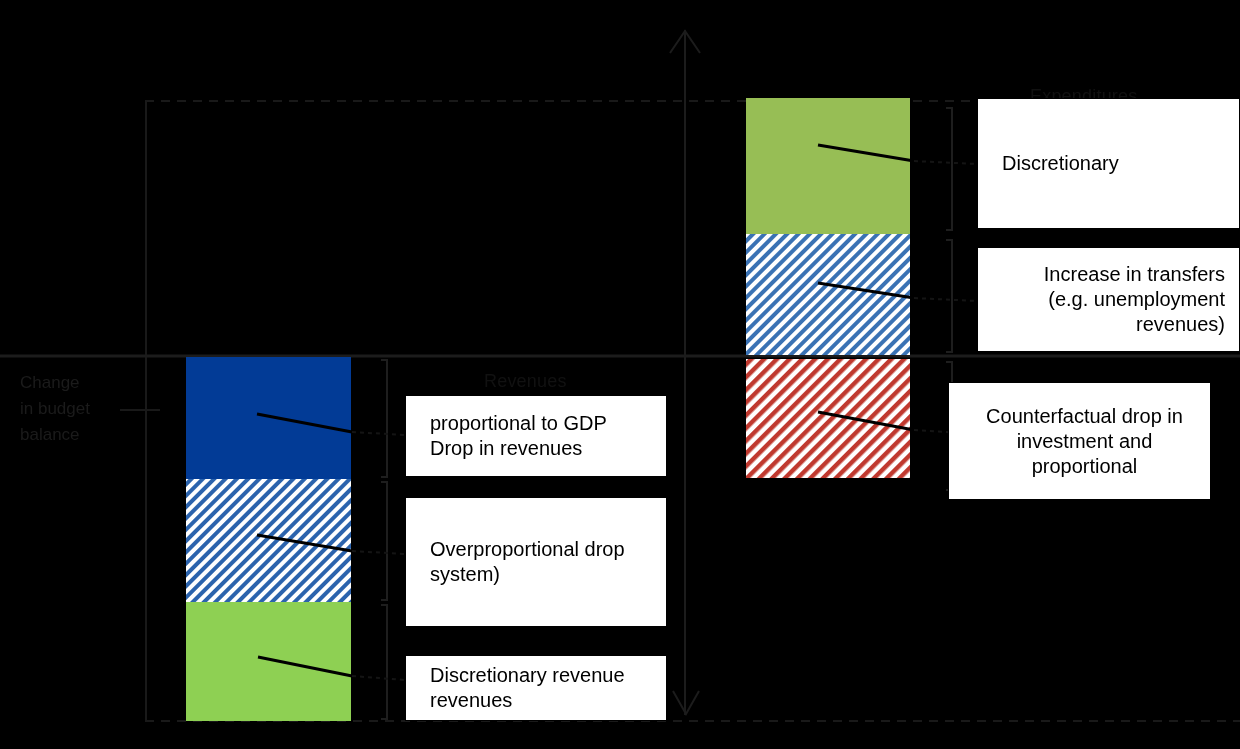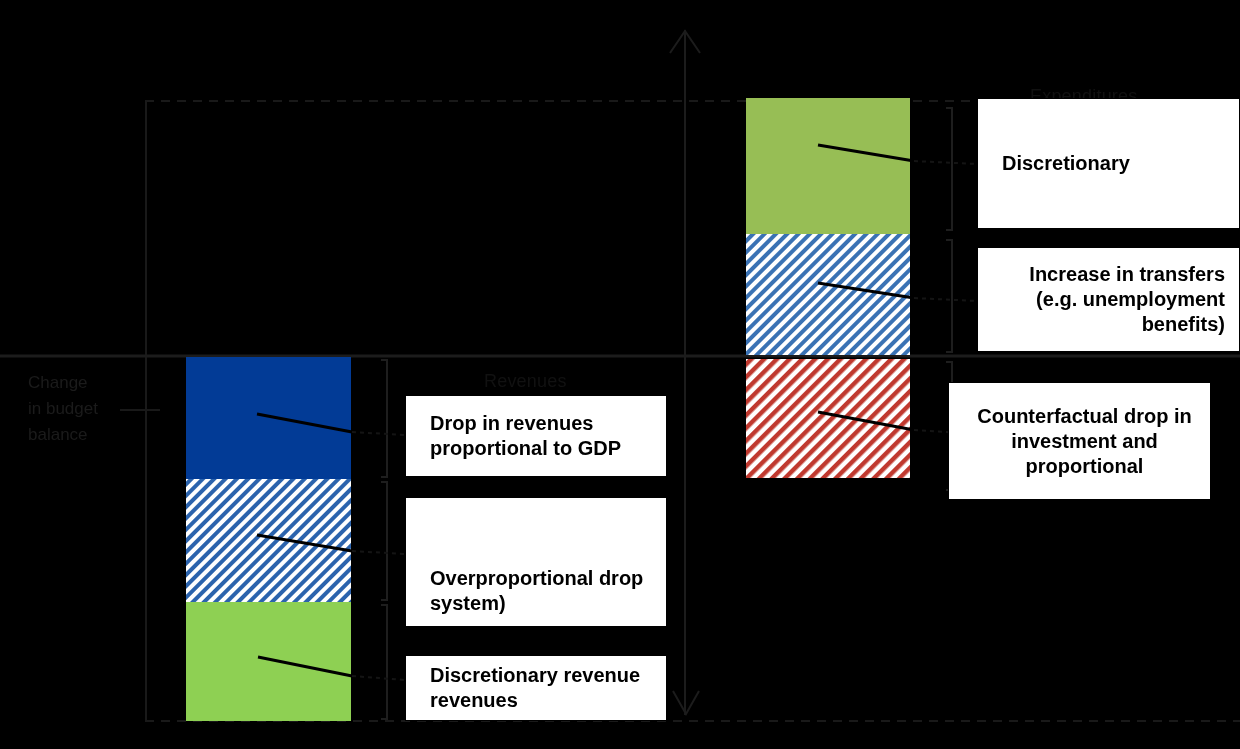--- a/index.html
+++ b/index.html
@@ -12,21 +12,21 @@
 
   svg.layer{position:absolute;left:0;top:0;width:1240px;height:749px;pointer-events:none;}
 
   .callout{
     position:absolute;background:#fff;border:1px solid #000;
     box-sizing:border-box;color:#000;
     font-size:20px;line-height:25px;
     padding:10px 14px 10px 24px;
     display:flex;flex-direction:column;justify-content:center;
   }
-  .callout span{display:block;font-weight:bold;}
+  .callout span{display:block;}
 
   .axis-title{
     position:absolute;color:#111;font-size:18px;letter-spacing:.2px;
     white-space:nowrap;
   }
   .side-label{
     position:absolute;color:#1b1b1b;font-size:17px;line-height:26px;
     width:120px;
   }
   .side-label span{display:block;}
@@ -112,45 +112,45 @@
       <line x1="914" y1="161" x2="977" y2="164"></line>
       <line x1="914" y1="298" x2="977" y2="301"></line>
       <line x1="914" y1="430" x2="977" y2="434"></line>
     </g>
   </svg>
 
   <div class="axis-title" style="left:1030px;top:86px;">Expenditures</div>
 
   <div class="axis-title" style="left:484px;top:371px;">Revenues</div>
 
-  <div class="side-label" style="left:28px;top:370px;">
+  <div class="side-label" style="left:20px;top:370px;">
     <span>Change</span>
     <span>in budget</span>
     <span>balance</span>
   </div>
 
   <div class="callout" id="co0" style="left:405px;top:395px;width:262px;height:82px;">
+      <span>proportional to GDP</span>
       <span>Drop in revenues</span>
-      <span>proportional to GDP</span>
     </div>
-  <div class="callout" id="co1" style="left:405px;top:497px;width:262px;height:130px;justify-content:flex-end;">
+  <div class="callout" id="co1" style="left:405px;top:497px;width:262px;height:130px;">
       <span>Overproportional drop</span>
       <span>system)</span>
     </div>
   <div class="callout" id="co2" style="left:405px;top:655px;width:262px;height:66px;">
       <span>Discretionary revenue</span>
       <span>revenues</span>
     </div>
   <div class="callout" id="co3" style="left:977px;top:98px;width:263px;height:131px;">
       <span>Discretionary</span>
     </div>
   <div class="callout" id="co4" style="left:977px;top:247px;width:263px;height:105px;text-align:right;">
       <span>Increase in transfers</span>
       <span>(e.g. unemployment</span>
-      <span>benefits)</span>
+      <span>revenues)</span>
     </div>
   <div class="callout" id="co5" style="left:948px;top:382px;width:263px;height:118px;text-align:center;">
       <span>Counterfactual drop in</span>
       <span>investment and</span>
       <span>proportional</span>
     </div>
 
 </div>
 
 </body></html>

